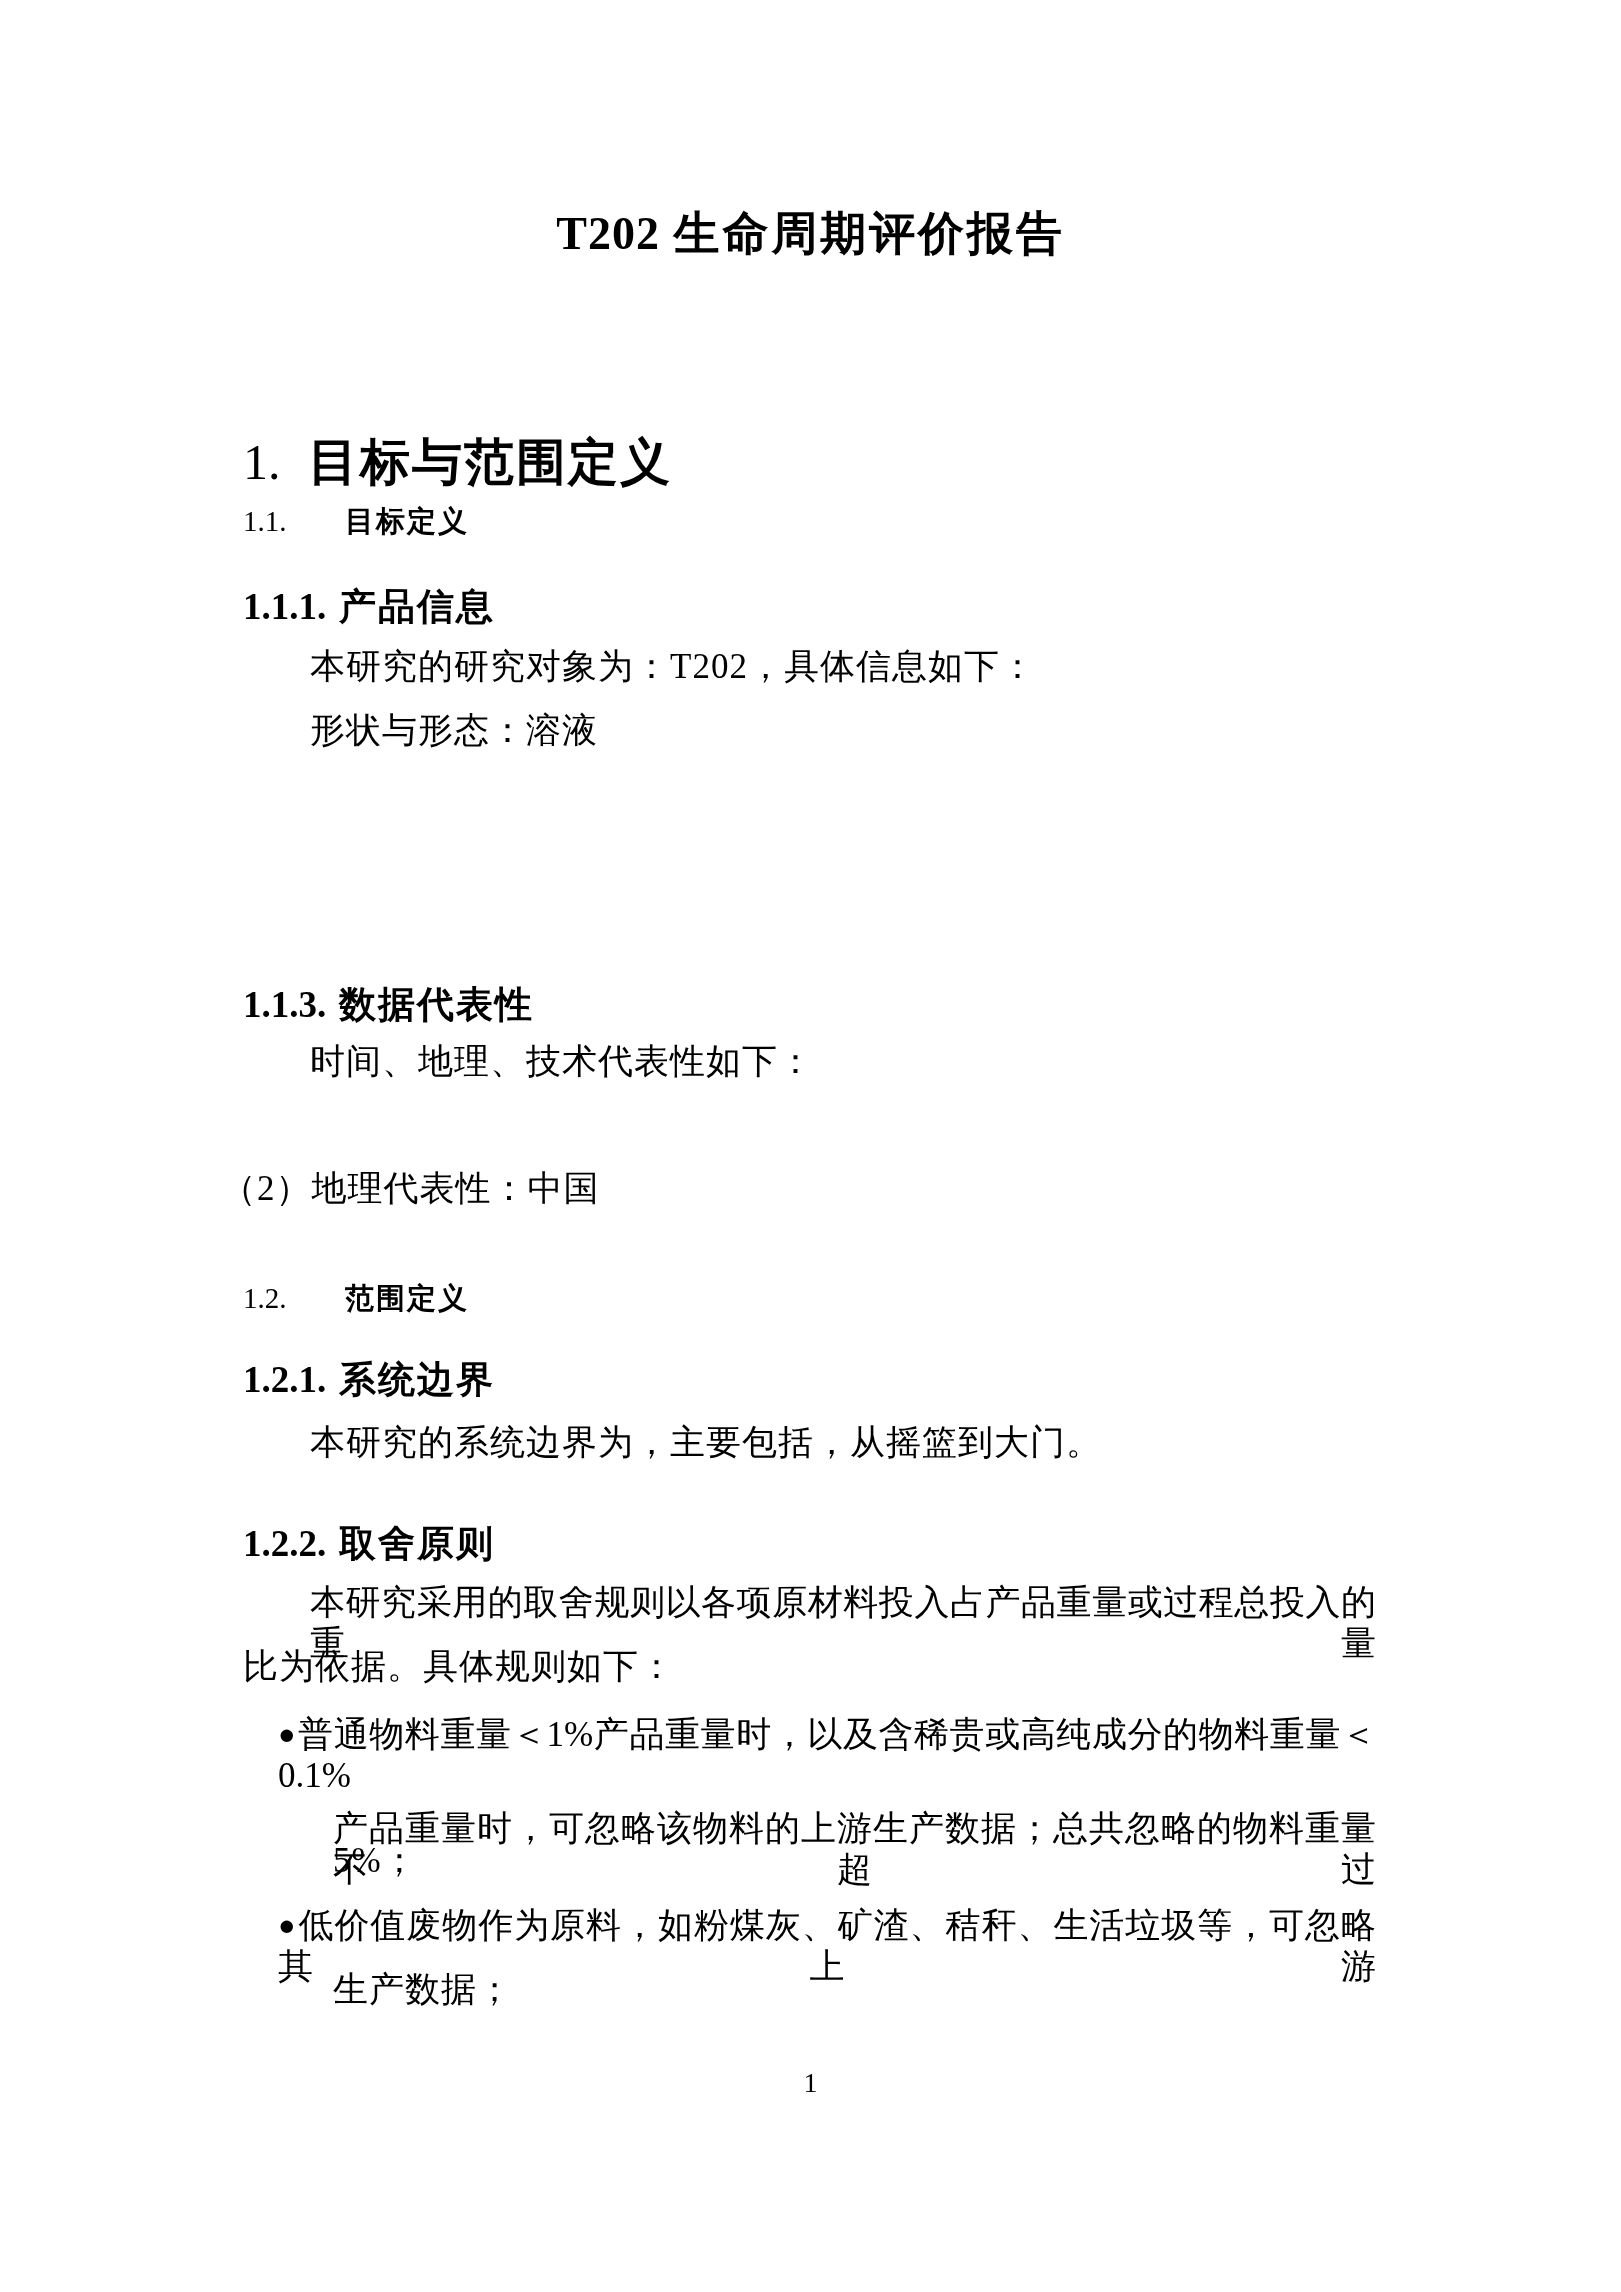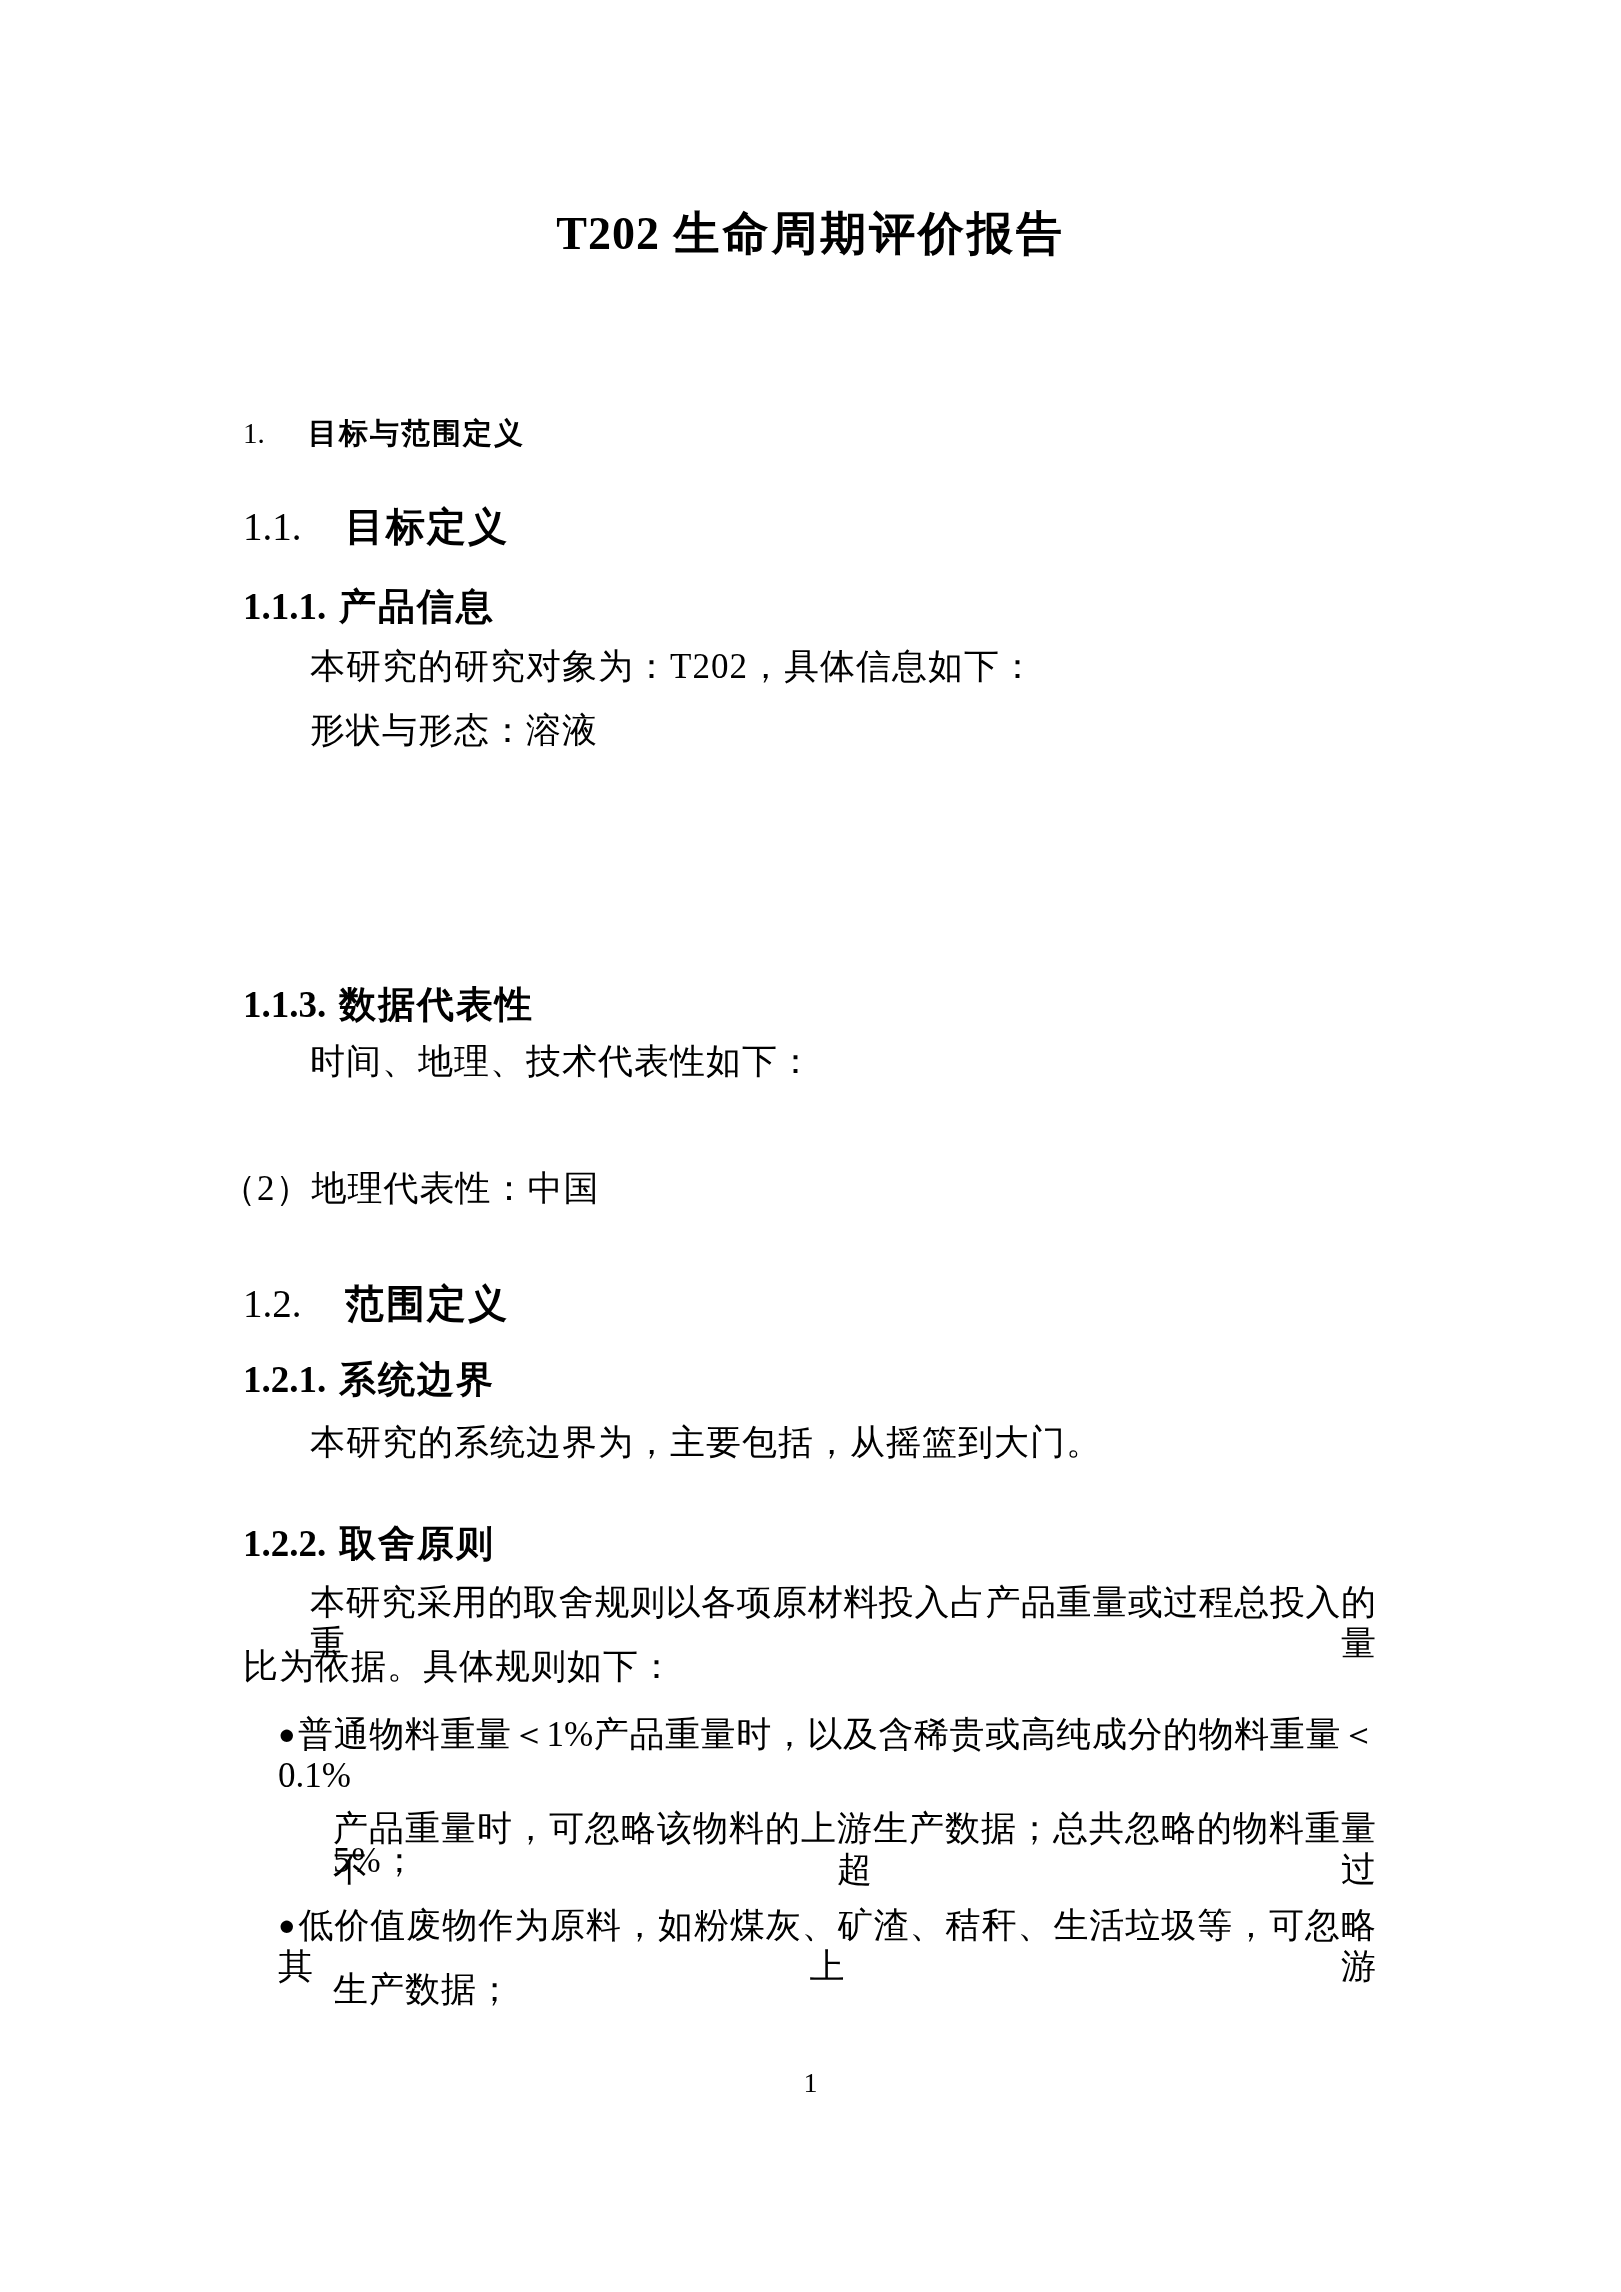--- a/index.html
+++ b/index.html
@@ -20,22 +20,22 @@
     left:0;top:206px;width:1621px;
     text-align:center;
     font-size:46px;
     white-space:pre;
   }
   .doc-title .latin{font-family:"Liberation Serif","DejaVu Serif",serif;font-weight:600;letter-spacing:1px;}
   .doc-title .cjk{font-family:"Liberation Sans","DejaVu Sans",sans-serif;font-weight:700;letter-spacing:2.9px;margin-left:13.7px;}
 
   
   .h1,.h2,.h3{left:243px;}
-  .h1{font-size:29px;}
-  .h2{font-size:39px;}
+  .h1{font-size:50px;margin-top:17px;}
+  .h2{font-size:29px;}
   .h3{font-size:37px;}
   .hnum{display:inline-block;font-family:"Liberation Serif","DejaVu Serif",serif;font-weight:400;}
   .h1 .hnum{min-width:65px;}
   .h2 .hnum{min-width:102px;}
   .h3 .hnum{min-width:96px;font-weight:bold;}
   .hlabel{font-family:"Liberation Sans","DejaVu Sans",sans-serif;font-weight:700;letter-spacing:2px;}
 
   
   .body-line{font-size:35px;letter-spacing:1px;}
   .indent{left:310px;}

